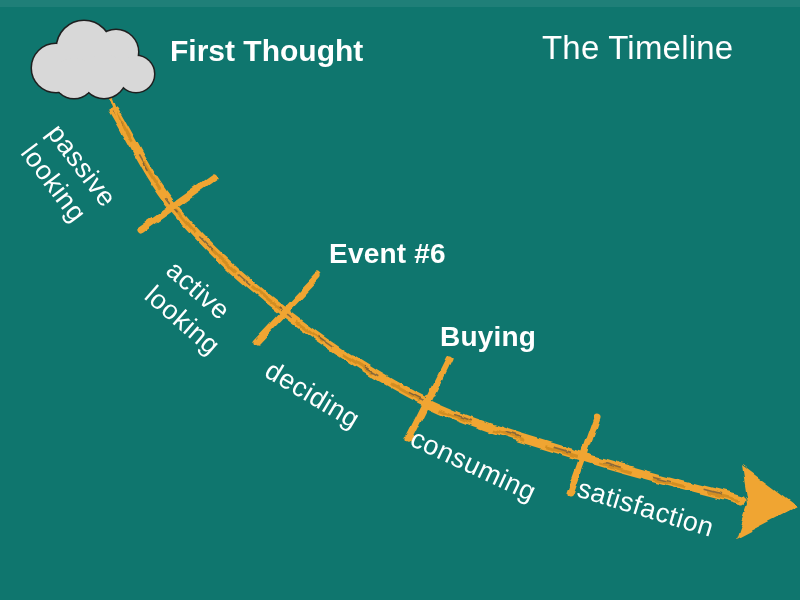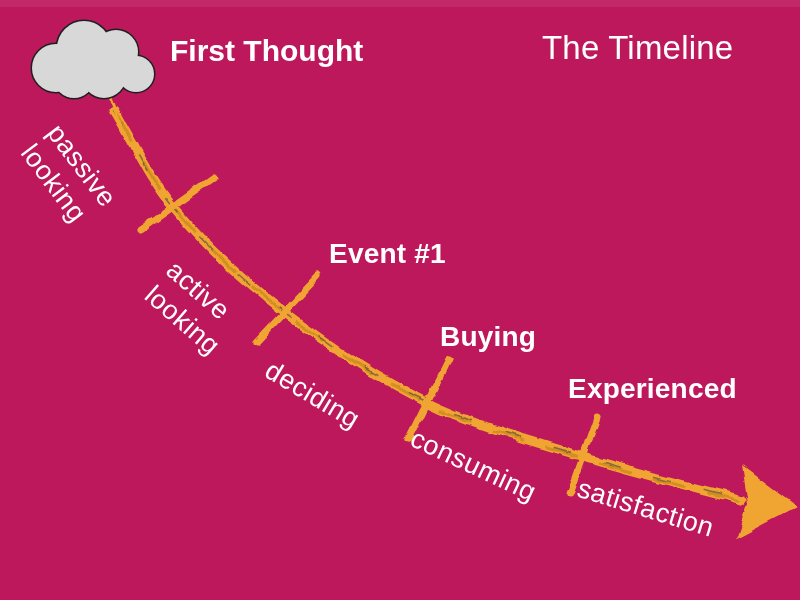--- a/index.html
+++ b/index.html
@@ -1,19 +1,19 @@
 <!DOCTYPE html>
 <html><head>
 <meta charset="utf-8">
 <style>
   html,body{margin:0;padding:0;}
   .slide{
     position:relative;
     width:800px;height:600px;
-    background:#be185d;
+    background:#0f766e;
     overflow:hidden;
     font-family:"Liberation Sans","DejaVu Sans",sans-serif;
   }
   .slide::before{
     content:"";
     position:absolute;left:0;top:0;width:800px;height:7px;
     background:rgba(255,255,255,0.07);
     pointer-events:none;
   }
   .art{position:absolute;left:0;top:0;z-index:1;}
@@ -99,23 +99,22 @@
         <circle cx="112" cy="58" r="18"></circle>
         <circle cx="80" cy="60" r="22"></circle>
         <circle cx="50" cy="62" r="20"></circle>
       </g>
     </svg>
   </div>
 
   <div class="label first-thought m-first">First Thought</div>
   <div class="label slide-title m-title">The Timeline</div>
 
-  <div class="label milestone m-e2">Event #1</div>
+  <div class="label milestone m-e2">Event #6</div>
   <div class="label milestone m-buying">Buying</div>
-  <div class="label milestone m-exp">Experienced</div>
 
   <div class="label phase p-passive">passive
 looking</div>
   <div class="label phase p-active">active
 looking</div>
   <div class="label phase p-deciding">deciding</div>
   <div class="label phase p-consuming">consuming</div>
   <div class="label phase p-satisfaction">satisfaction</div>
 
 </div>

